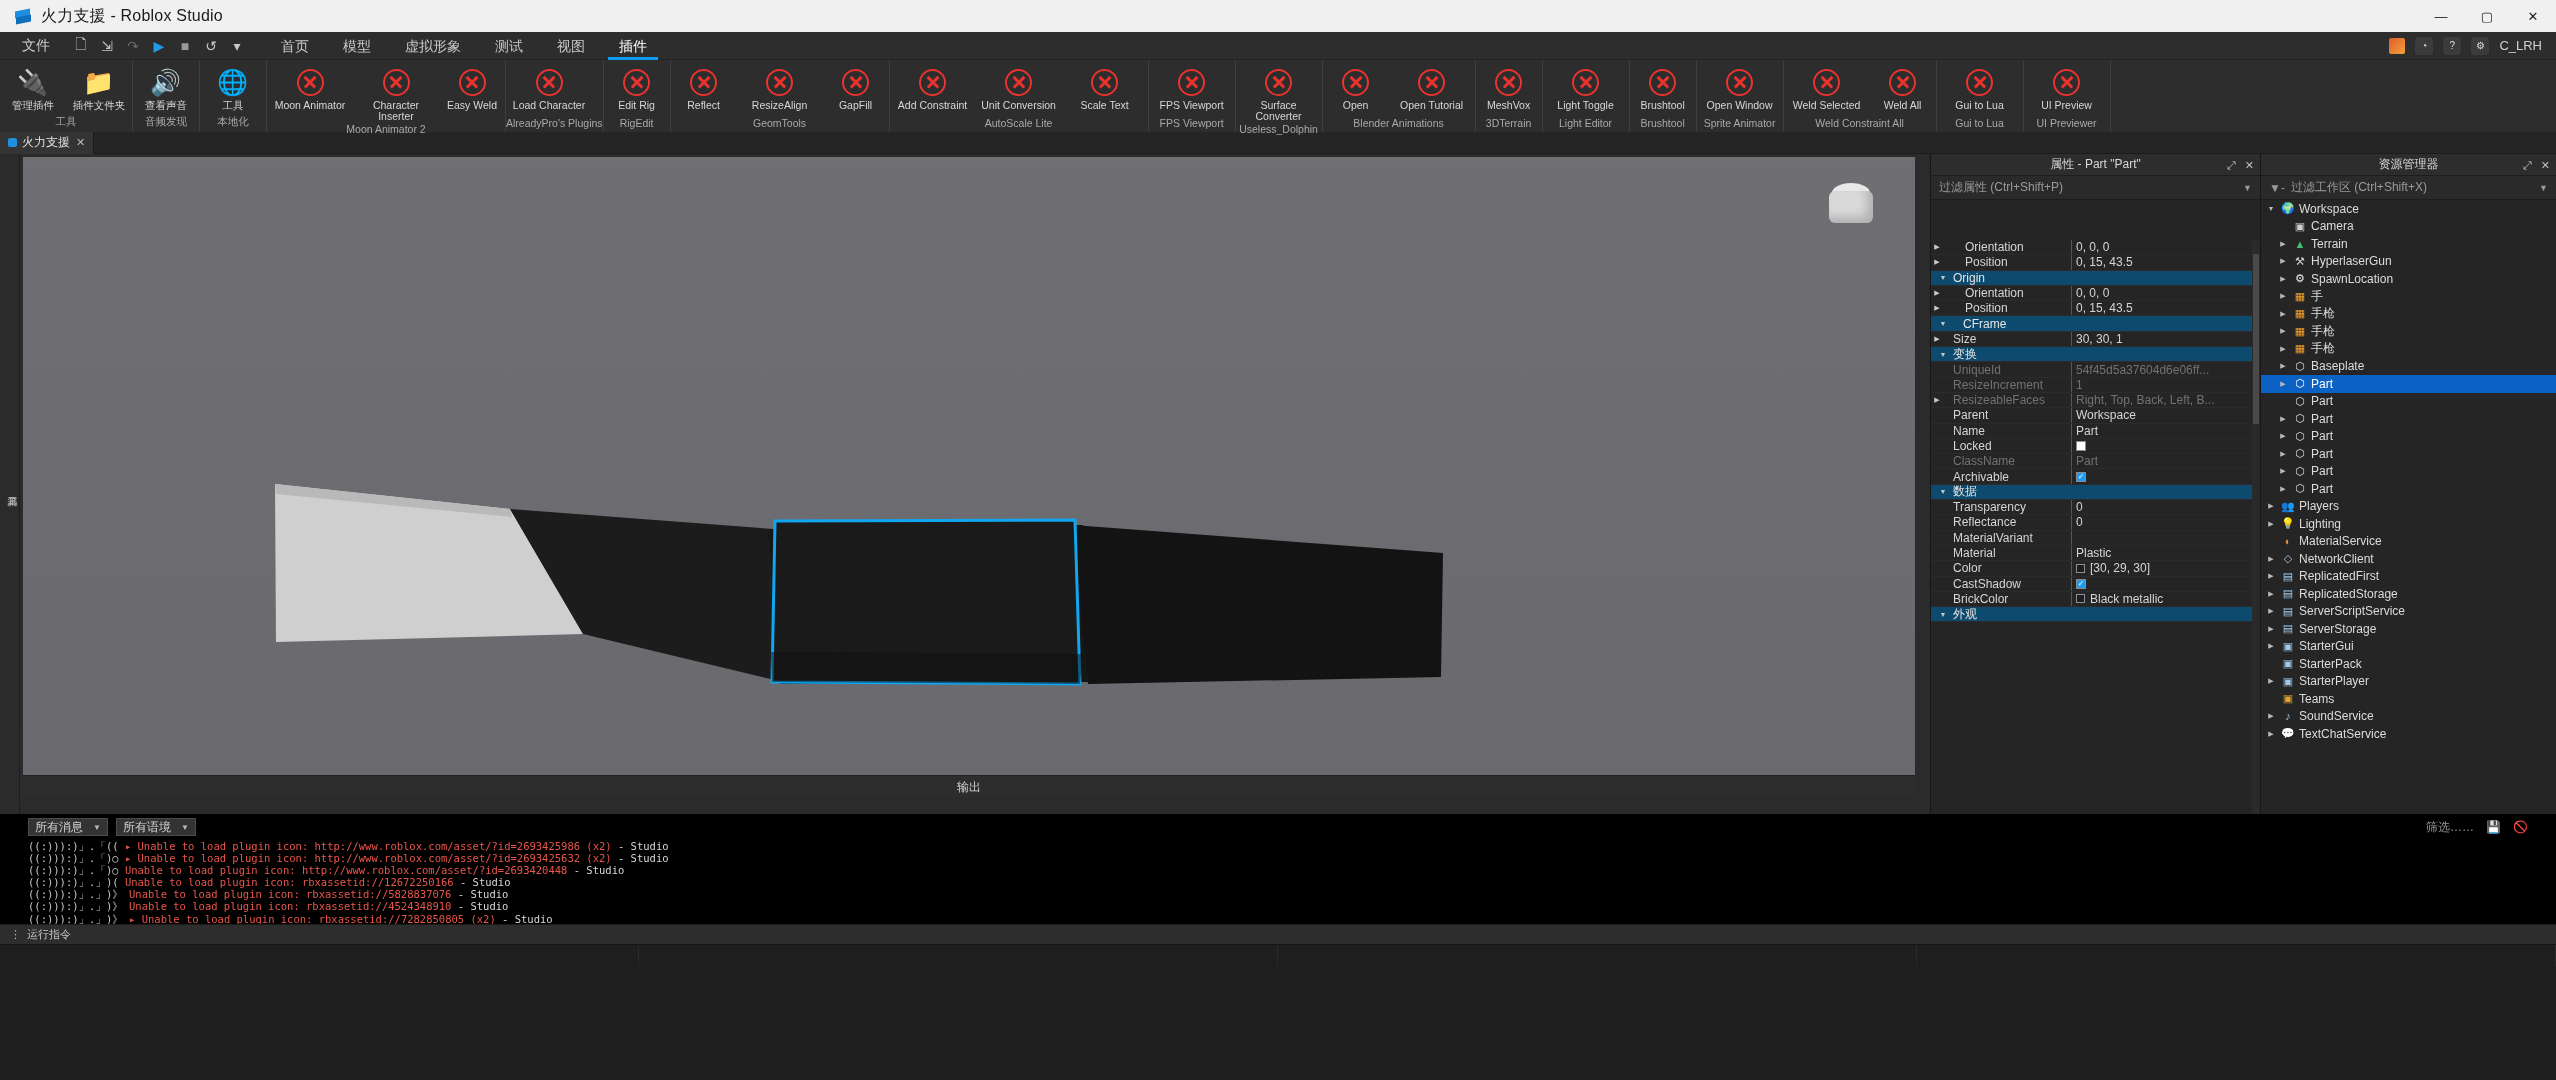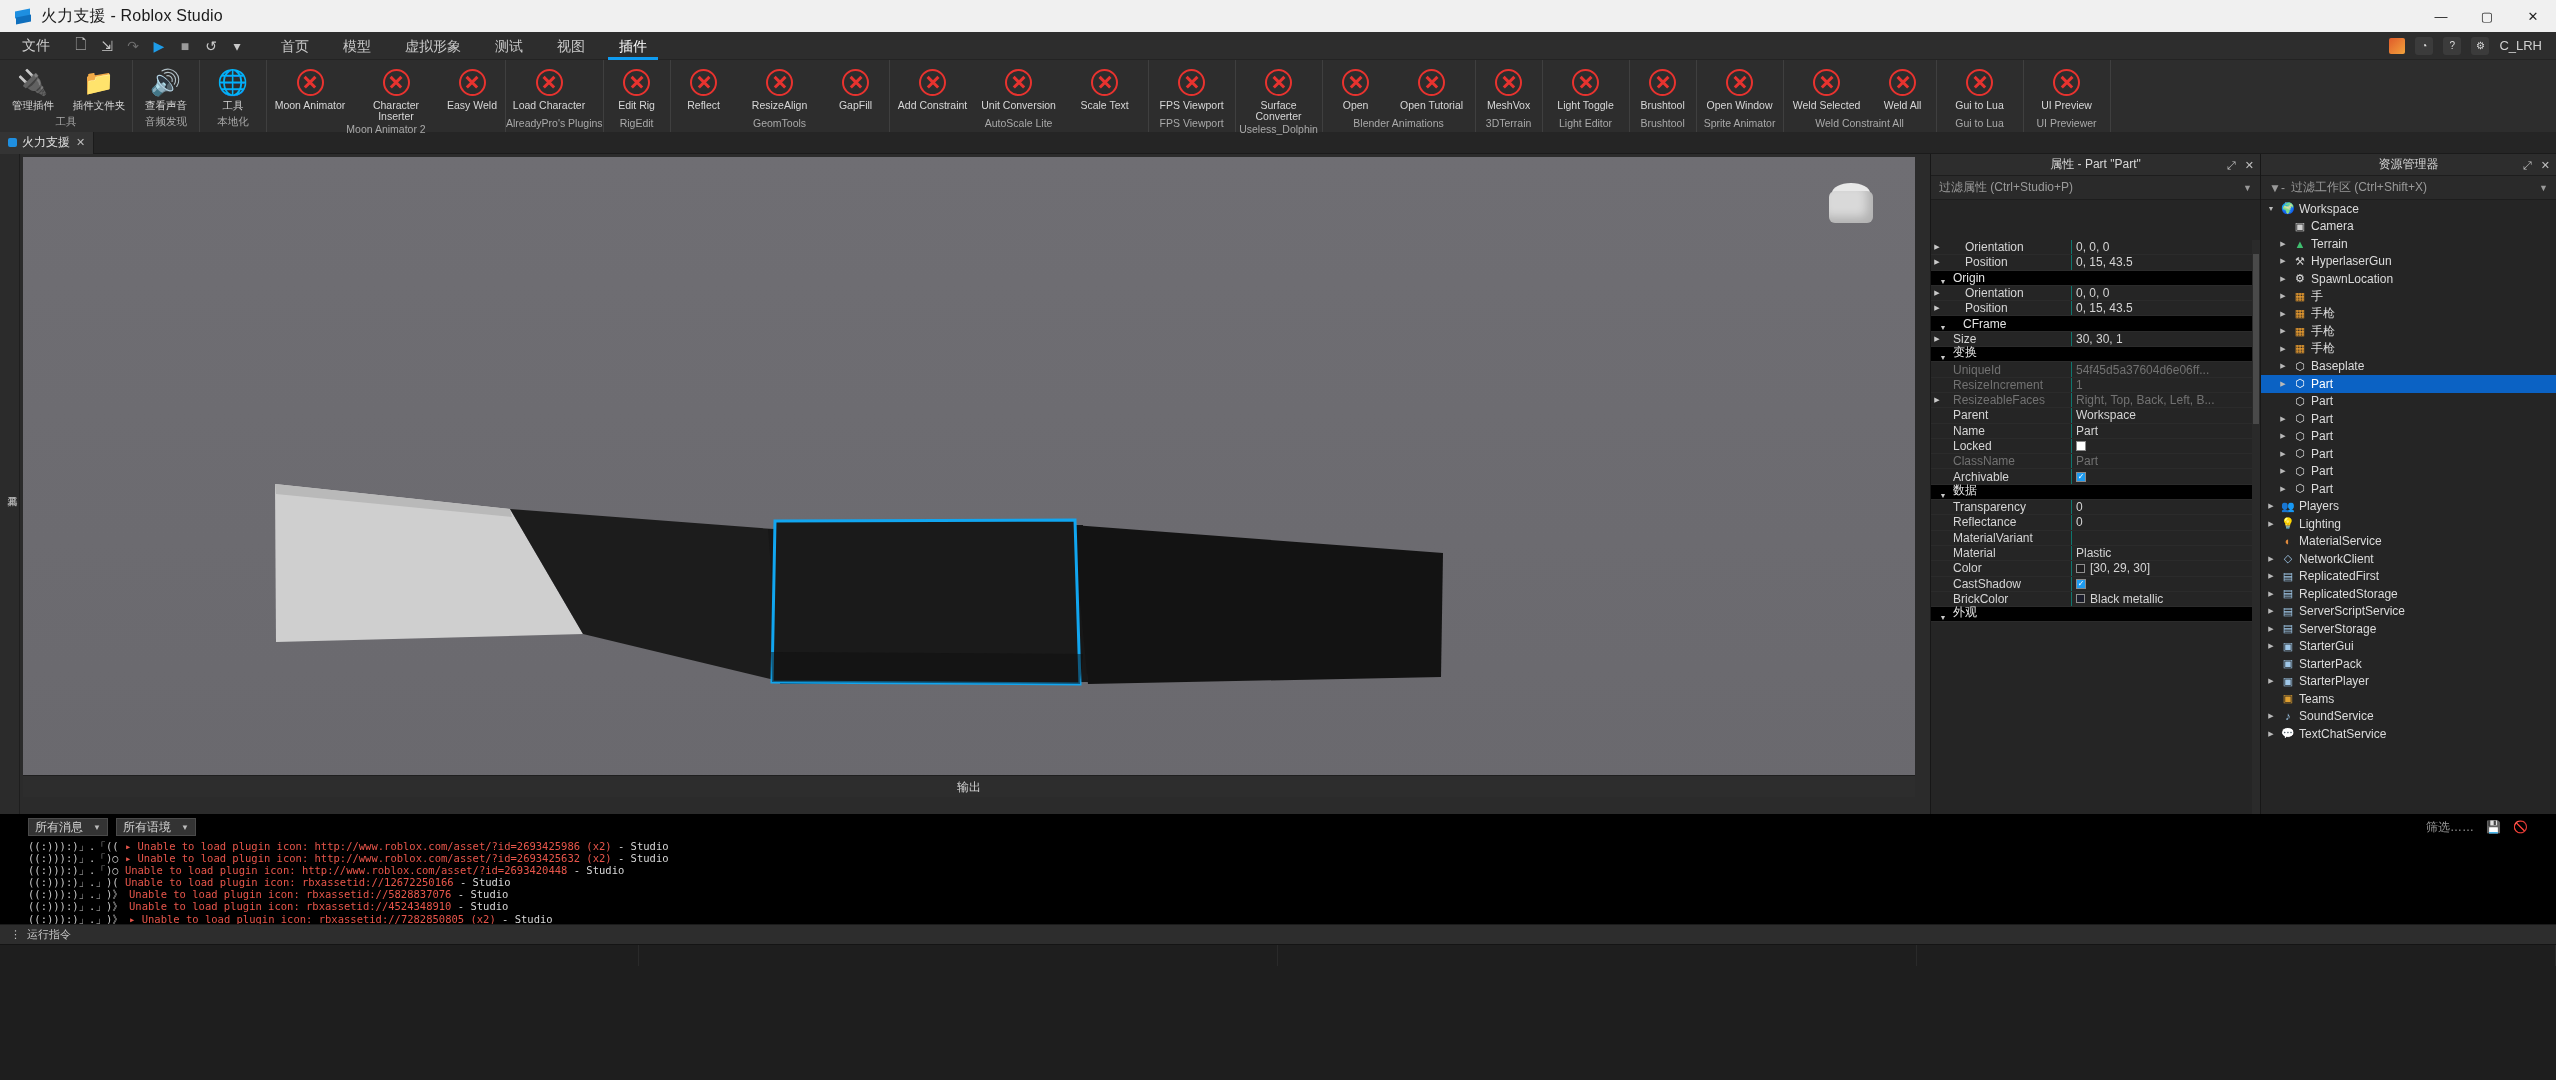--- a/index.html
+++ b/index.html
@@ -94,21 +94,21 @@
      justify-content:center; position:relative; font-size:12px; color:#d8d8d8;
      border-bottom:1px solid #1d1d1d;}
   .dock-title .acts{position:absolute;right:6px;top:0;height:22px;display:flex;align-items:center;gap:9px;
      font-size:11px;color:#c0c0c0;}
   .filt { height:24px; background:#2a2a2a; display:flex; align-items:center; gap:6px;
      padding:0 8px; font-size:12px; color:#9a9a9a; border-bottom:1px solid #1d1d1d;}
   .filt .caret{margin-left:auto;font-size:9px;color:#999;}
 
   .proplist { flex:1; overflow:hidden; font-size:12px; color:#d5d5d5; position:relative;margin-top:40px;}
   .prow { display:flex; height:15.3px; align-items:center; border-bottom:1px solid #2b2b2b; }
-  .prow.cat { background:#000000; padding-left:6px; color:#e4e4e4;align-items:flex-end; }
+  .prow.cat { background:#0c4a6e; padding-left:6px; color:#e4e4e4; }
   .prow .arrow { width:12px; text-align:center; font-size:7px; color:#c9c9c9; }
   .prow .pname { width:128px; padding-left:10px; overflow:hidden; white-space:nowrap; }
   .prow .pname.sub { padding-left:22px; }
   .prow .pval { flex:1; padding-left:4px; display:flex; align-items:center; gap:5px;
      border-left:1px solid #0f766e; height:100%; overflow:hidden; white-space:nowrap;}
   .prow.dim .pname,.prow.dim .pval { color:#727272; }
   .swatch { width:9px;height:9px;border:1px solid #8e8e8e; }
   .cbx { width:10px;height:10px;border:1px solid #8a8a8a;background:#1d9bf0;
      display:flex;align-items:center;justify-content:center;color:#fff;font-size:8px;}
   .cbx.off{background:#fff;color:transparent;}
@@ -475,21 +475,21 @@
 
   <div class="props">
     <div class="dock-title">
       <span>属性 - Part "Part"</span>
       <span class="acts">
         <span>⤢</span>
         <span>✕</span>
       </span>
     </div>
     <div class="filt">
-      <span>过滤属性 (Ctrl+Studio+P)</span>
+      <span>过滤属性 (Ctrl+Shift+P)</span>
       <span class="caret">▼</span>
     </div>
     <div class="proplist" id="proplist">
       <div class="prow">
           <span class="arrow">▶</span>
           <span class="pname sub">Orientation</span>
           <span class="pval">
             <span>0, 0, 0</span>
           </span>
         </div>

